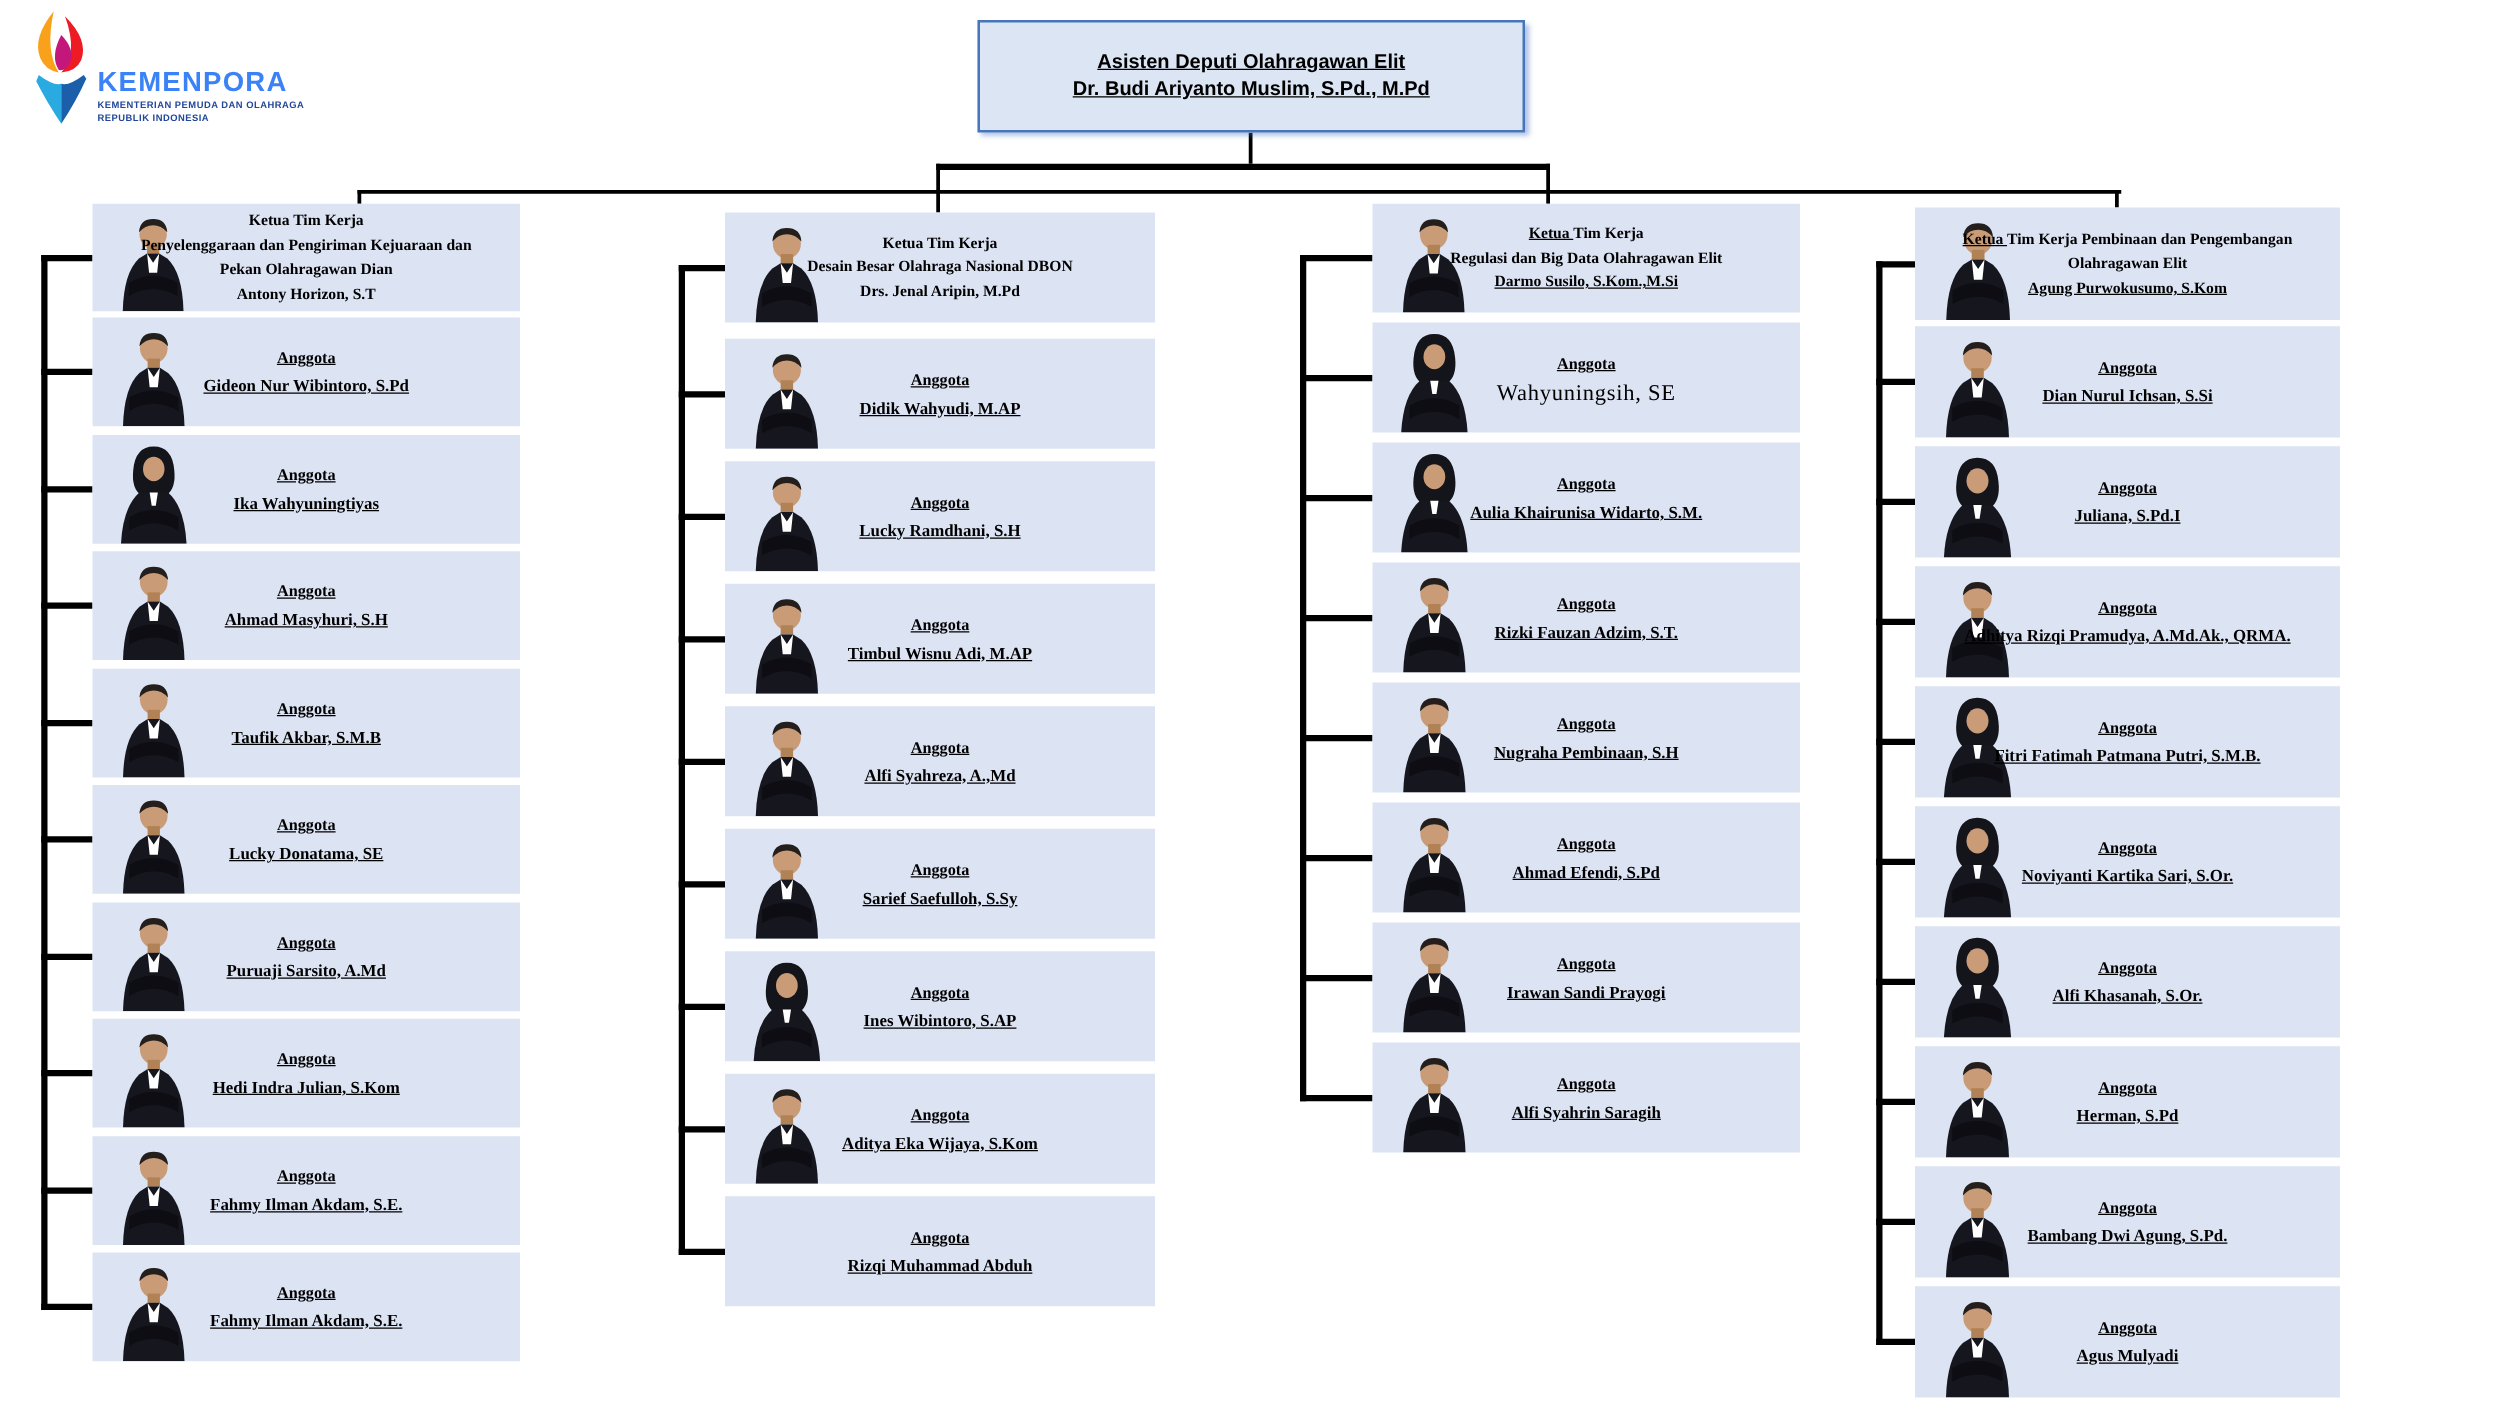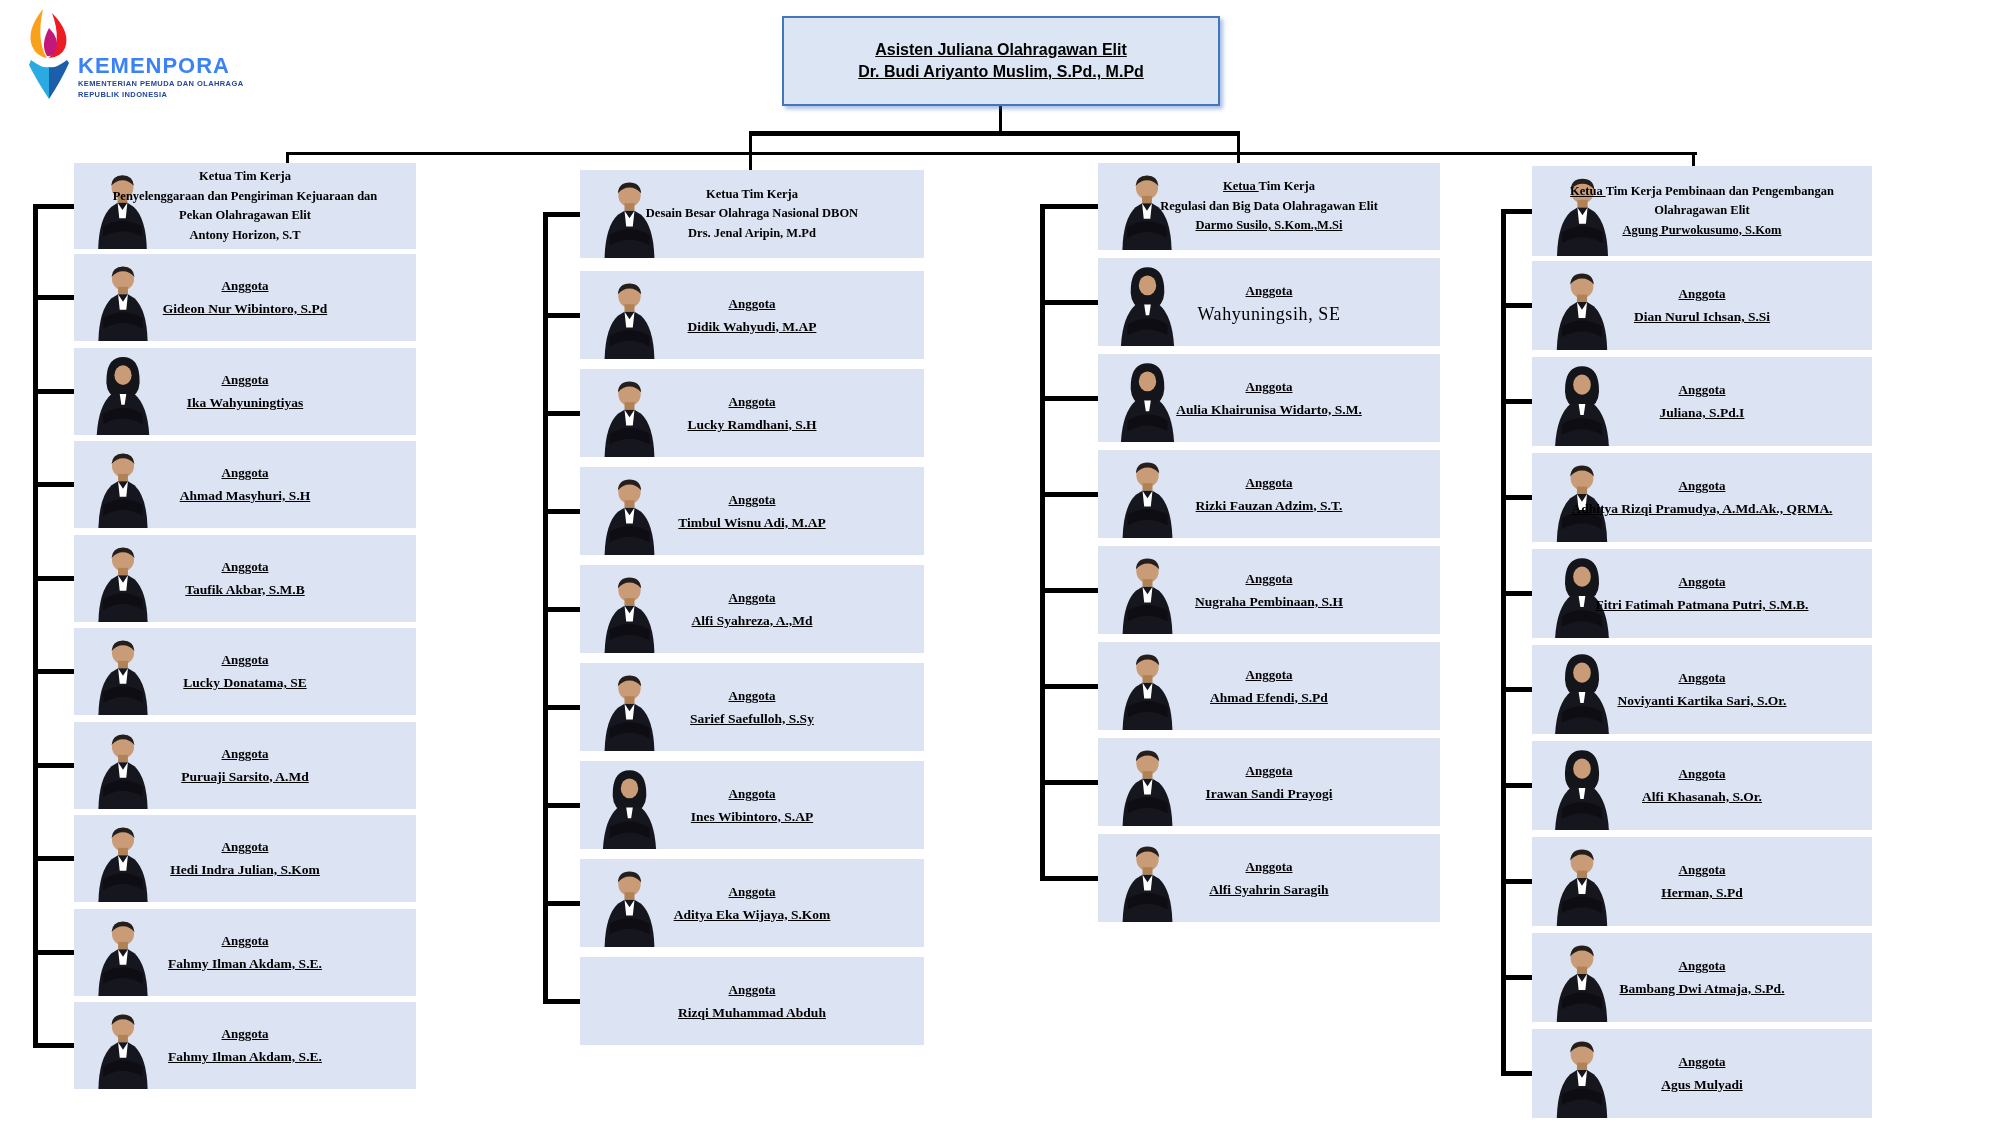--- a/index.html
+++ b/index.html
@@ -62,21 +62,21 @@
     </svg>
   </span>
   <div class="logo-text">
     <div class="logo-title">KEMENPORA</div>
     <div class="logo-sub">KEMENTERIAN PEMUDA DAN OLAHRAGA</div>
     <div class="logo-sub">REPUBLIK INDONESIA</div>
   </div>
 </div>
 
 <div class="root-box">
-  <div class="root-line">Asisten Juliana Olahragawan Elit</div>
+  <div class="root-line">Asisten Deputi Olahragawan Elit</div>
   <div class="root-line">Dr. Budi Ariyanto Muslim, S.Pd., M.Pd</div>
 </div>
 
 <div id="chart">
     <div class="cline" style="left: 999px; top: 106px; width: 3px; height: 25px; background: rgb(0, 0, 0);"></div>
     <div class="cline" style="left: 749px; top: 131px; width: 491px; height: 5px; background: rgb(0, 0, 0);"></div>
     <div class="cline" style="left: 286px; top: 152px; width: 1411px; height: 3px; background: rgb(0, 0, 0);"></div>
     <div class="cline" style="left: 286px; top: 152px; width: 3px; height: 11px; background: rgb(0, 0, 0);"></div>
     <div class="card" style="left: 74px; top: 163px; width: 342px; height: 86px; background: rgb(220, 227, 243);">
       <div class="photo" style="width: 81px; height: 81px;">
@@ -85,21 +85,21 @@
           <path d="M36 22 Q37 9 50 9 Q63 9 64 22 Q58 15 50 15 Q42 15 36 22 Z" fill="#241f1c"></path>
           <rect x="44" y="34" width="12" height="9" fill="#b28257"></rect>
           <path d="M20 100 Q21 62 36 48 L44 43 L56 43 L64 48 Q79 62 80 100 Z" fill="#16161f"></path>
           <path d="M44 43 L50 52 L56 43 L54 62 L46 62 Z" fill="#ffffff"></path>
           <path d="M26 72 Q50 58 74 72 L74 85 Q50 71 26 85 Z" fill="#0d0d13"></path>
         </svg>
       </div>
       <div class="card-text">
         <div class="hline"><span>Ketua Tim Kerja</span></div>
         <div class="hline"><span>Penyelenggaraan dan Pengiriman Kejuaraan dan</span></div>
-        <div class="hline"><span>Pekan Olahragawan Elit</span></div>
+        <div class="hline"><span>Pekan Olahragawan Dian</span></div>
         <div class="hline"><span>Antony Horizon, S.T</span></div>
       </div>
     </div>
     <div class="card" style="left: 74px; top: 254px; width: 342px; height: 87px; background: rgb(220, 227, 243);">
       <div class="photo" style="width: 82px; height: 82px;">
         <svg viewBox="0 0 100 100" preserveAspectRatio="xMidYMax meet">
           <ellipse cx="50" cy="24" rx="13.5" ry="14.5" fill="#c99b76"></ellipse>
           <path d="M36 22 Q37 9 50 9 Q63 9 64 22 Q58 15 50 15 Q42 15 36 22 Z" fill="#241f1c"></path>
           <rect x="44" y="34" width="12" height="9" fill="#b28257"></rect>
           <path d="M20 100 Q21 62 36 48 L44 43 L56 43 L64 48 Q79 62 80 100 Z" fill="#16161f"></path>
@@ -664,21 +664,21 @@
           <ellipse cx="50" cy="24" rx="13.5" ry="14.5" fill="#c99b76"></ellipse>
           <path d="M36 22 Q37 9 50 9 Q63 9 64 22 Q58 15 50 15 Q42 15 36 22 Z" fill="#241f1c"></path>
           <rect x="44" y="34" width="12" height="9" fill="#b28257"></rect>
           <path d="M20 100 Q21 62 36 48 L44 43 L56 43 L64 48 Q79 62 80 100 Z" fill="#16161f"></path>
           <path d="M44 43 L50 52 L56 43 L54 62 L46 62 Z" fill="#ffffff"></path>
           <path d="M26 72 Q50 58 74 72 L74 85 Q50 71 26 85 Z" fill="#0d0d13"></path>
         </svg>
       </div>
       <div class="card-text">
         <div class="role">Anggota</div>
-        <div class="mname">Bambang Dwi Atmaja, S.Pd.</div>
+        <div class="mname">Bambang Dwi Agung, S.Pd.</div>
       </div>
     </div>
     <div class="card" style="left: 1532px; top: 1029px; width: 340px; height: 89px; background: rgb(220, 227, 243);">
       <div class="photo" style="width: 84px; height: 84px;">
         <svg viewBox="0 0 100 100" preserveAspectRatio="xMidYMax meet">
           <ellipse cx="50" cy="24" rx="13.5" ry="14.5" fill="#c99b76"></ellipse>
           <path d="M36 22 Q37 9 50 9 Q63 9 64 22 Q58 15 50 15 Q42 15 36 22 Z" fill="#241f1c"></path>
           <rect x="44" y="34" width="12" height="9" fill="#b28257"></rect>
           <path d="M20 100 Q21 62 36 48 L44 43 L56 43 L64 48 Q79 62 80 100 Z" fill="#16161f"></path>
           <path d="M44 43 L50 52 L56 43 L54 62 L46 62 Z" fill="#ffffff"></path>

